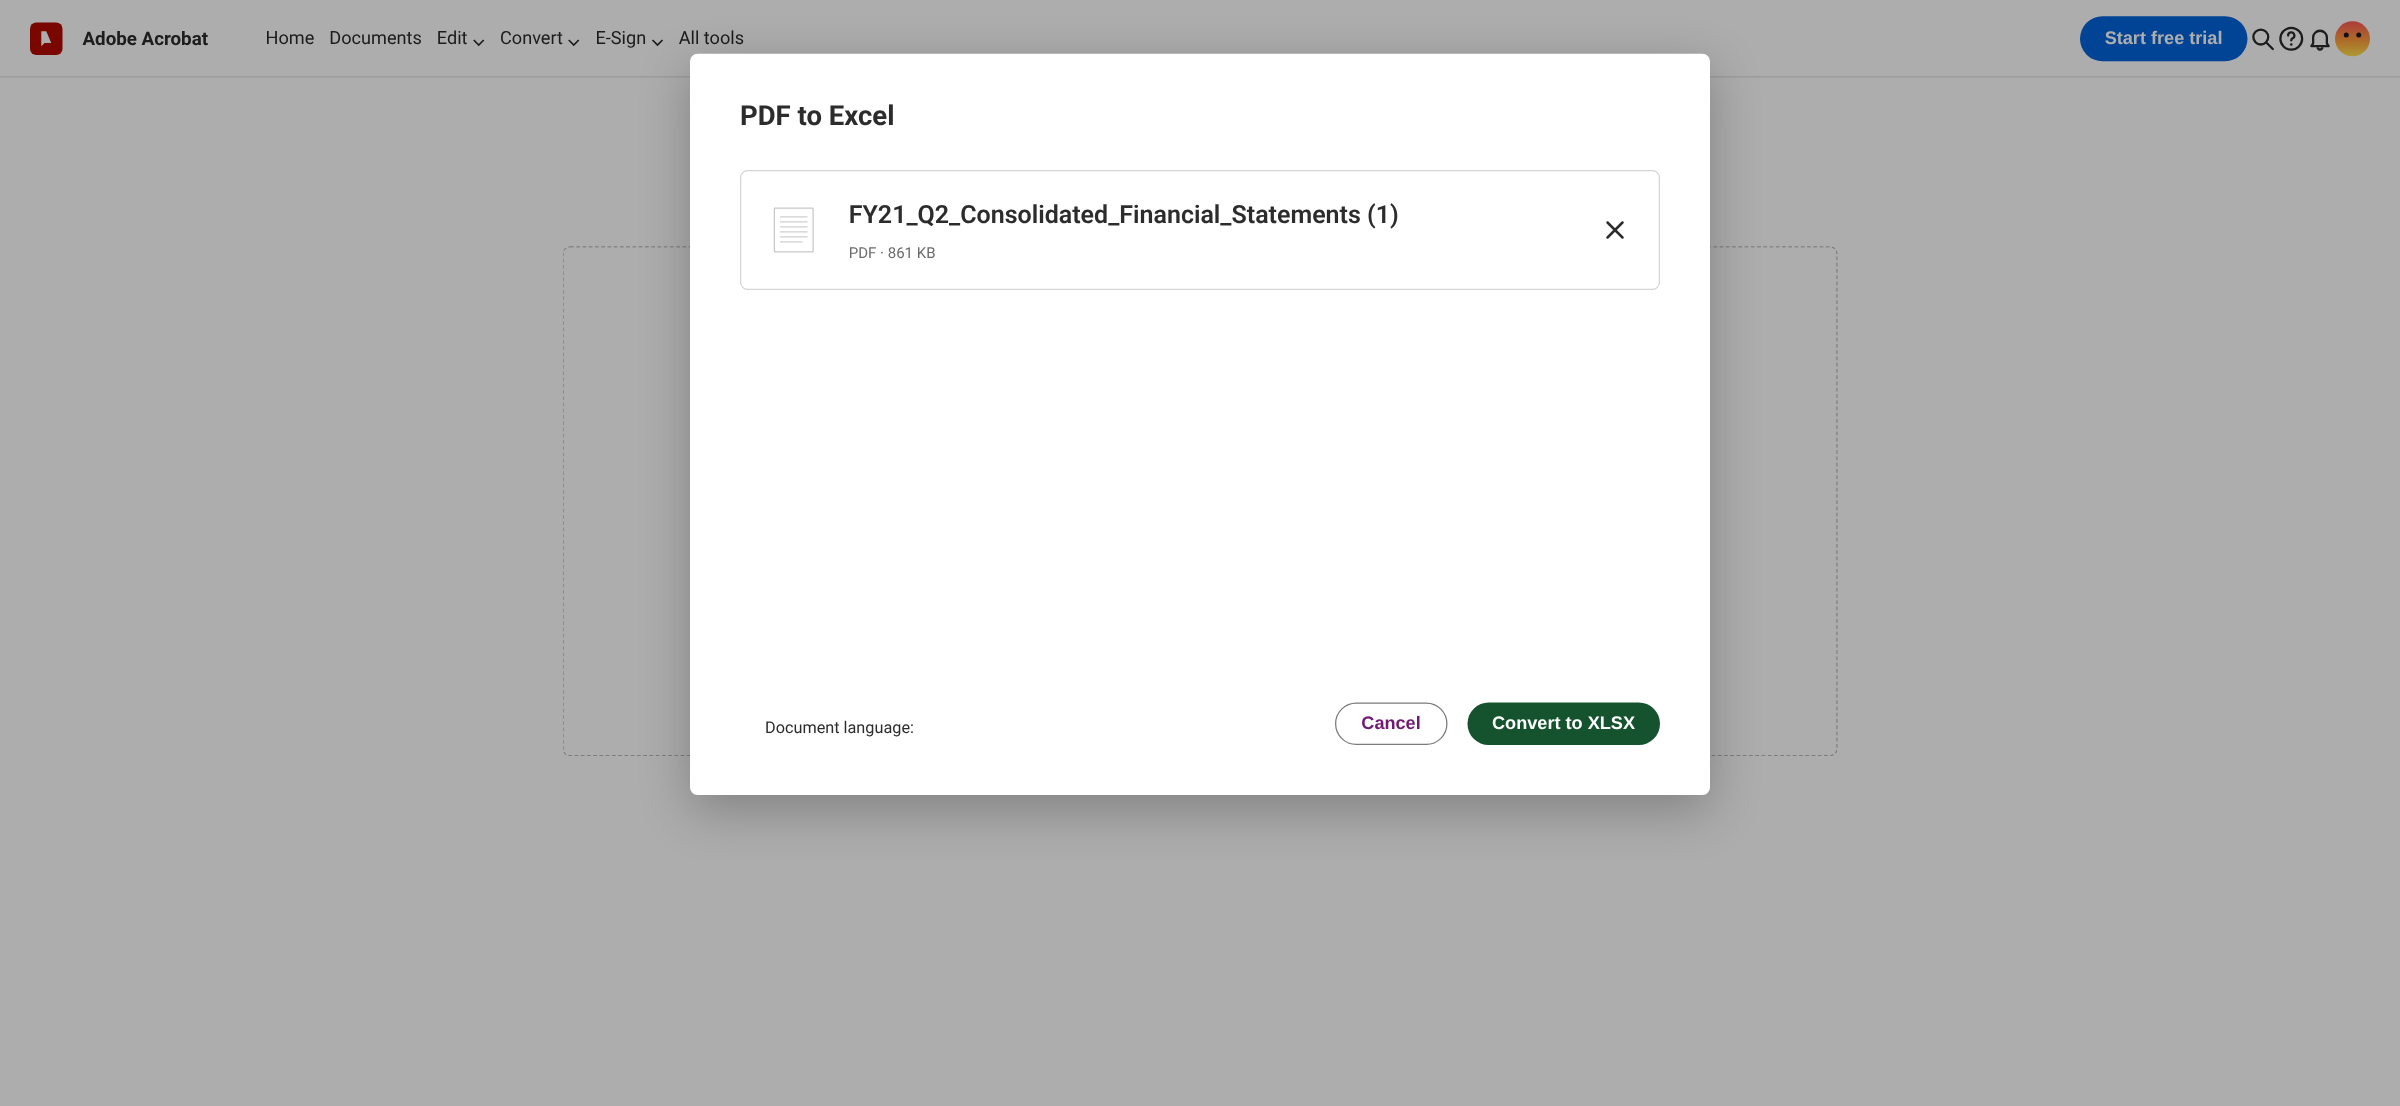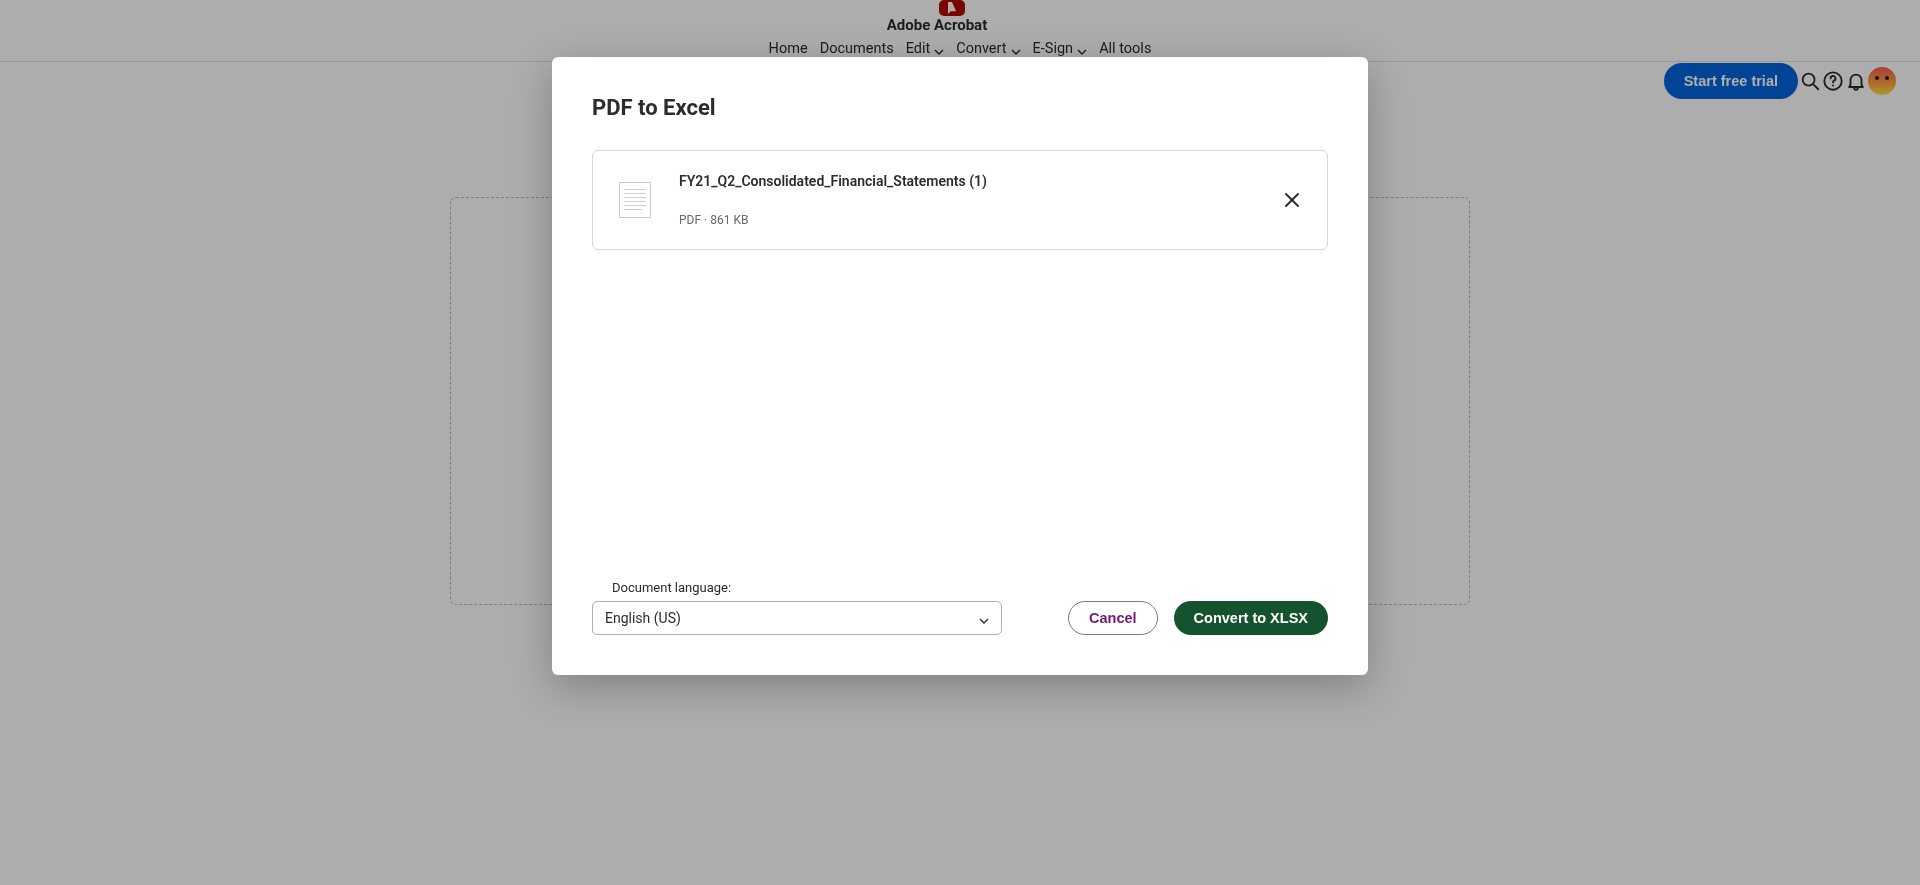--- a/index.html
+++ b/index.html
@@ -9,21 +9,20 @@
   
   .topbar {
     height: 62px;
     display: flex;
     align-items: center;
     padding: 0 24px;
     border-bottom: 1px solid #e1e1e1;
     background: #fff;
     position: relative;
     z-index: 1;
-    flex-direction: column;
   }
   .app-logo {
     width: 26px; height: 26px;
     background: #b30b00;
     border-radius: 5px;
     display: flex; align-items: center; justify-content: center;
     margin-right: 16px;
   }
   .app-logo svg { width: 16px; height: 16px; }
   .app-name { font-weight: 700; font-size: 15px; color: #2c2c2c; margin-right: 46px; }
@@ -72,21 +71,21 @@
   
   .scrim {
     position: absolute; inset: 0;
     background: rgba(0,0,0,0.32);
     z-index: 10;
   }
 
   
   .modal {
     position: absolute; left: 50%; transform: translateX(-50%);
-    top: 57px;
+    top: 43px;
     width: 816px;
     background: #fff;
     border-radius: 6px;
     box-shadow: 0 12px 40px rgba(0,0,0,0.25);
     z-index: 20;
     padding: 38px 40px 40px 40px;
     display: flex; flex-direction: column;
   }
   .modal-title { font-size: 22px; font-weight: 700; color: #2c2c2c; margin-bottom: 30px; }
   .file-card {
@@ -103,21 +102,21 @@
       linear-gradient(#cfcfcf,#cfcfcf) 4px 6px/22px 1px no-repeat,
       linear-gradient(#cfcfcf,#cfcfcf) 4px 10px/22px 1px no-repeat,
       linear-gradient(#cfcfcf,#cfcfcf) 4px 14px/22px 1px no-repeat,
       linear-gradient(#cfcfcf,#cfcfcf) 4px 18px/22px 1px no-repeat,
       linear-gradient(#cfcfcf,#cfcfcf) 4px 22px/22px 1px no-repeat,
       linear-gradient(#cfcfcf,#cfcfcf) 4px 26px/18px 1px no-repeat,
       #fff;
     margin-right: 28px;
   }
   .file-meta { flex: 1; }
-  .file-name { font-size: 14px; font-weight: 600; color: #2c2c2c; margin-bottom: 24px; }
+  .file-name { font-size: 20px; font-weight: 600; color: #2c2c2c; margin-bottom: 12px; }
   .file-sub  { font-size: 12px; color: #6b6b6b; }
   .remove-x { width: 18px; height: 18px; cursor: pointer; color: #2c2c2c; }
   .remove-x svg { width: 18px; height: 18px; }
 
   .modal-spacer { height: 330px; }
 
   .modal-footer { display: flex; align-items: flex-end; gap: 16px; }
   .lang-block { flex: 0 0 410px; }
   .lang-label { font-size: 13px; color: #2c2c2c; margin-bottom: 6px; display: block; margin-left: 20px; }
   .lang-select {
@@ -226,25 +225,19 @@
           <line x1="15" y1="3" x2="3" y2="15" stroke="currentColor" stroke-width="2" stroke-linecap="round"></line>
         </svg>
     </span>
   </div>
 
   <div class="modal-spacer"></div>
 
   <div class="modal-footer">
     <div class="lang-block">
       <label class="lang-label">Document language:</label>
-      <div class="lang-select">
-        <span>English (US)</span>
-        <span class="chev"><svg viewBox="0 0 10 10">
-              <path d="M1 3 L5 7 L9 3" stroke="#2c2c2c" stroke-width="1.4" fill="none"></path>
-            </svg></span>
-      </div>
     </div>
     <div class="footer-right">
       <button class="btn btn-secondary">Cancel</button>
       <button class="btn btn-primary">Convert to XLSX</button>
     </div>
   </div>
 </div>
 
 </body></html>

